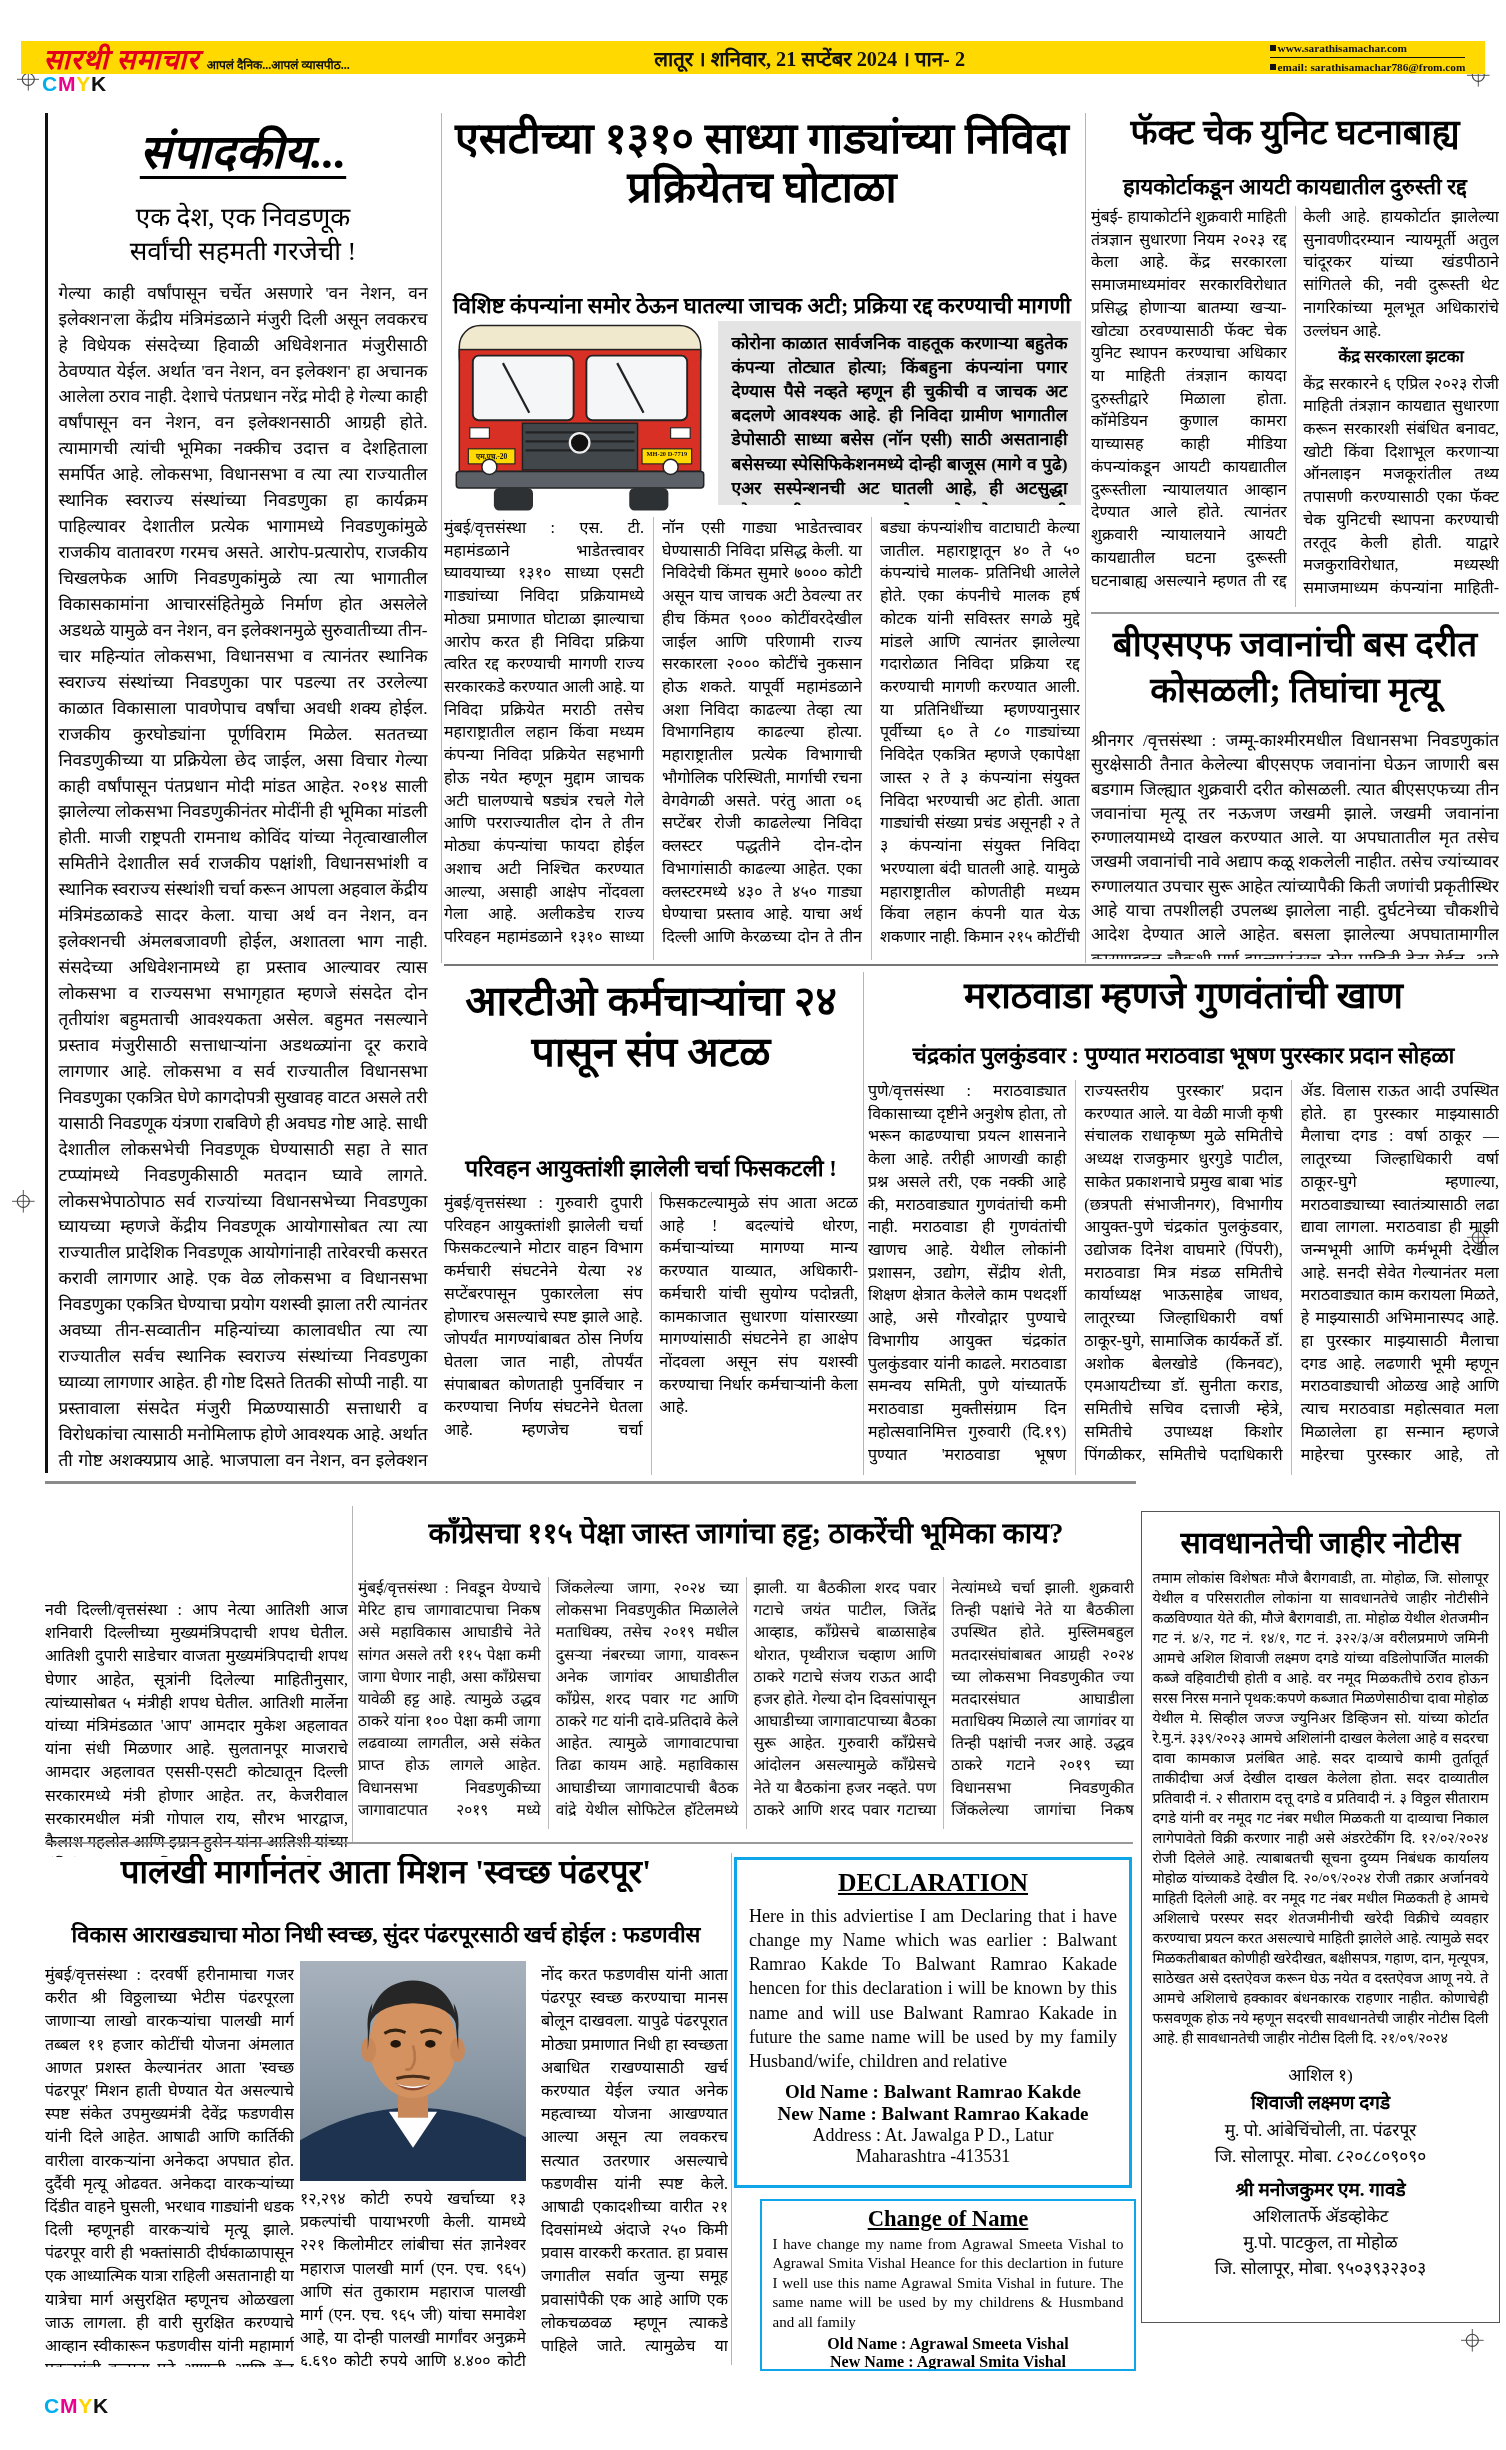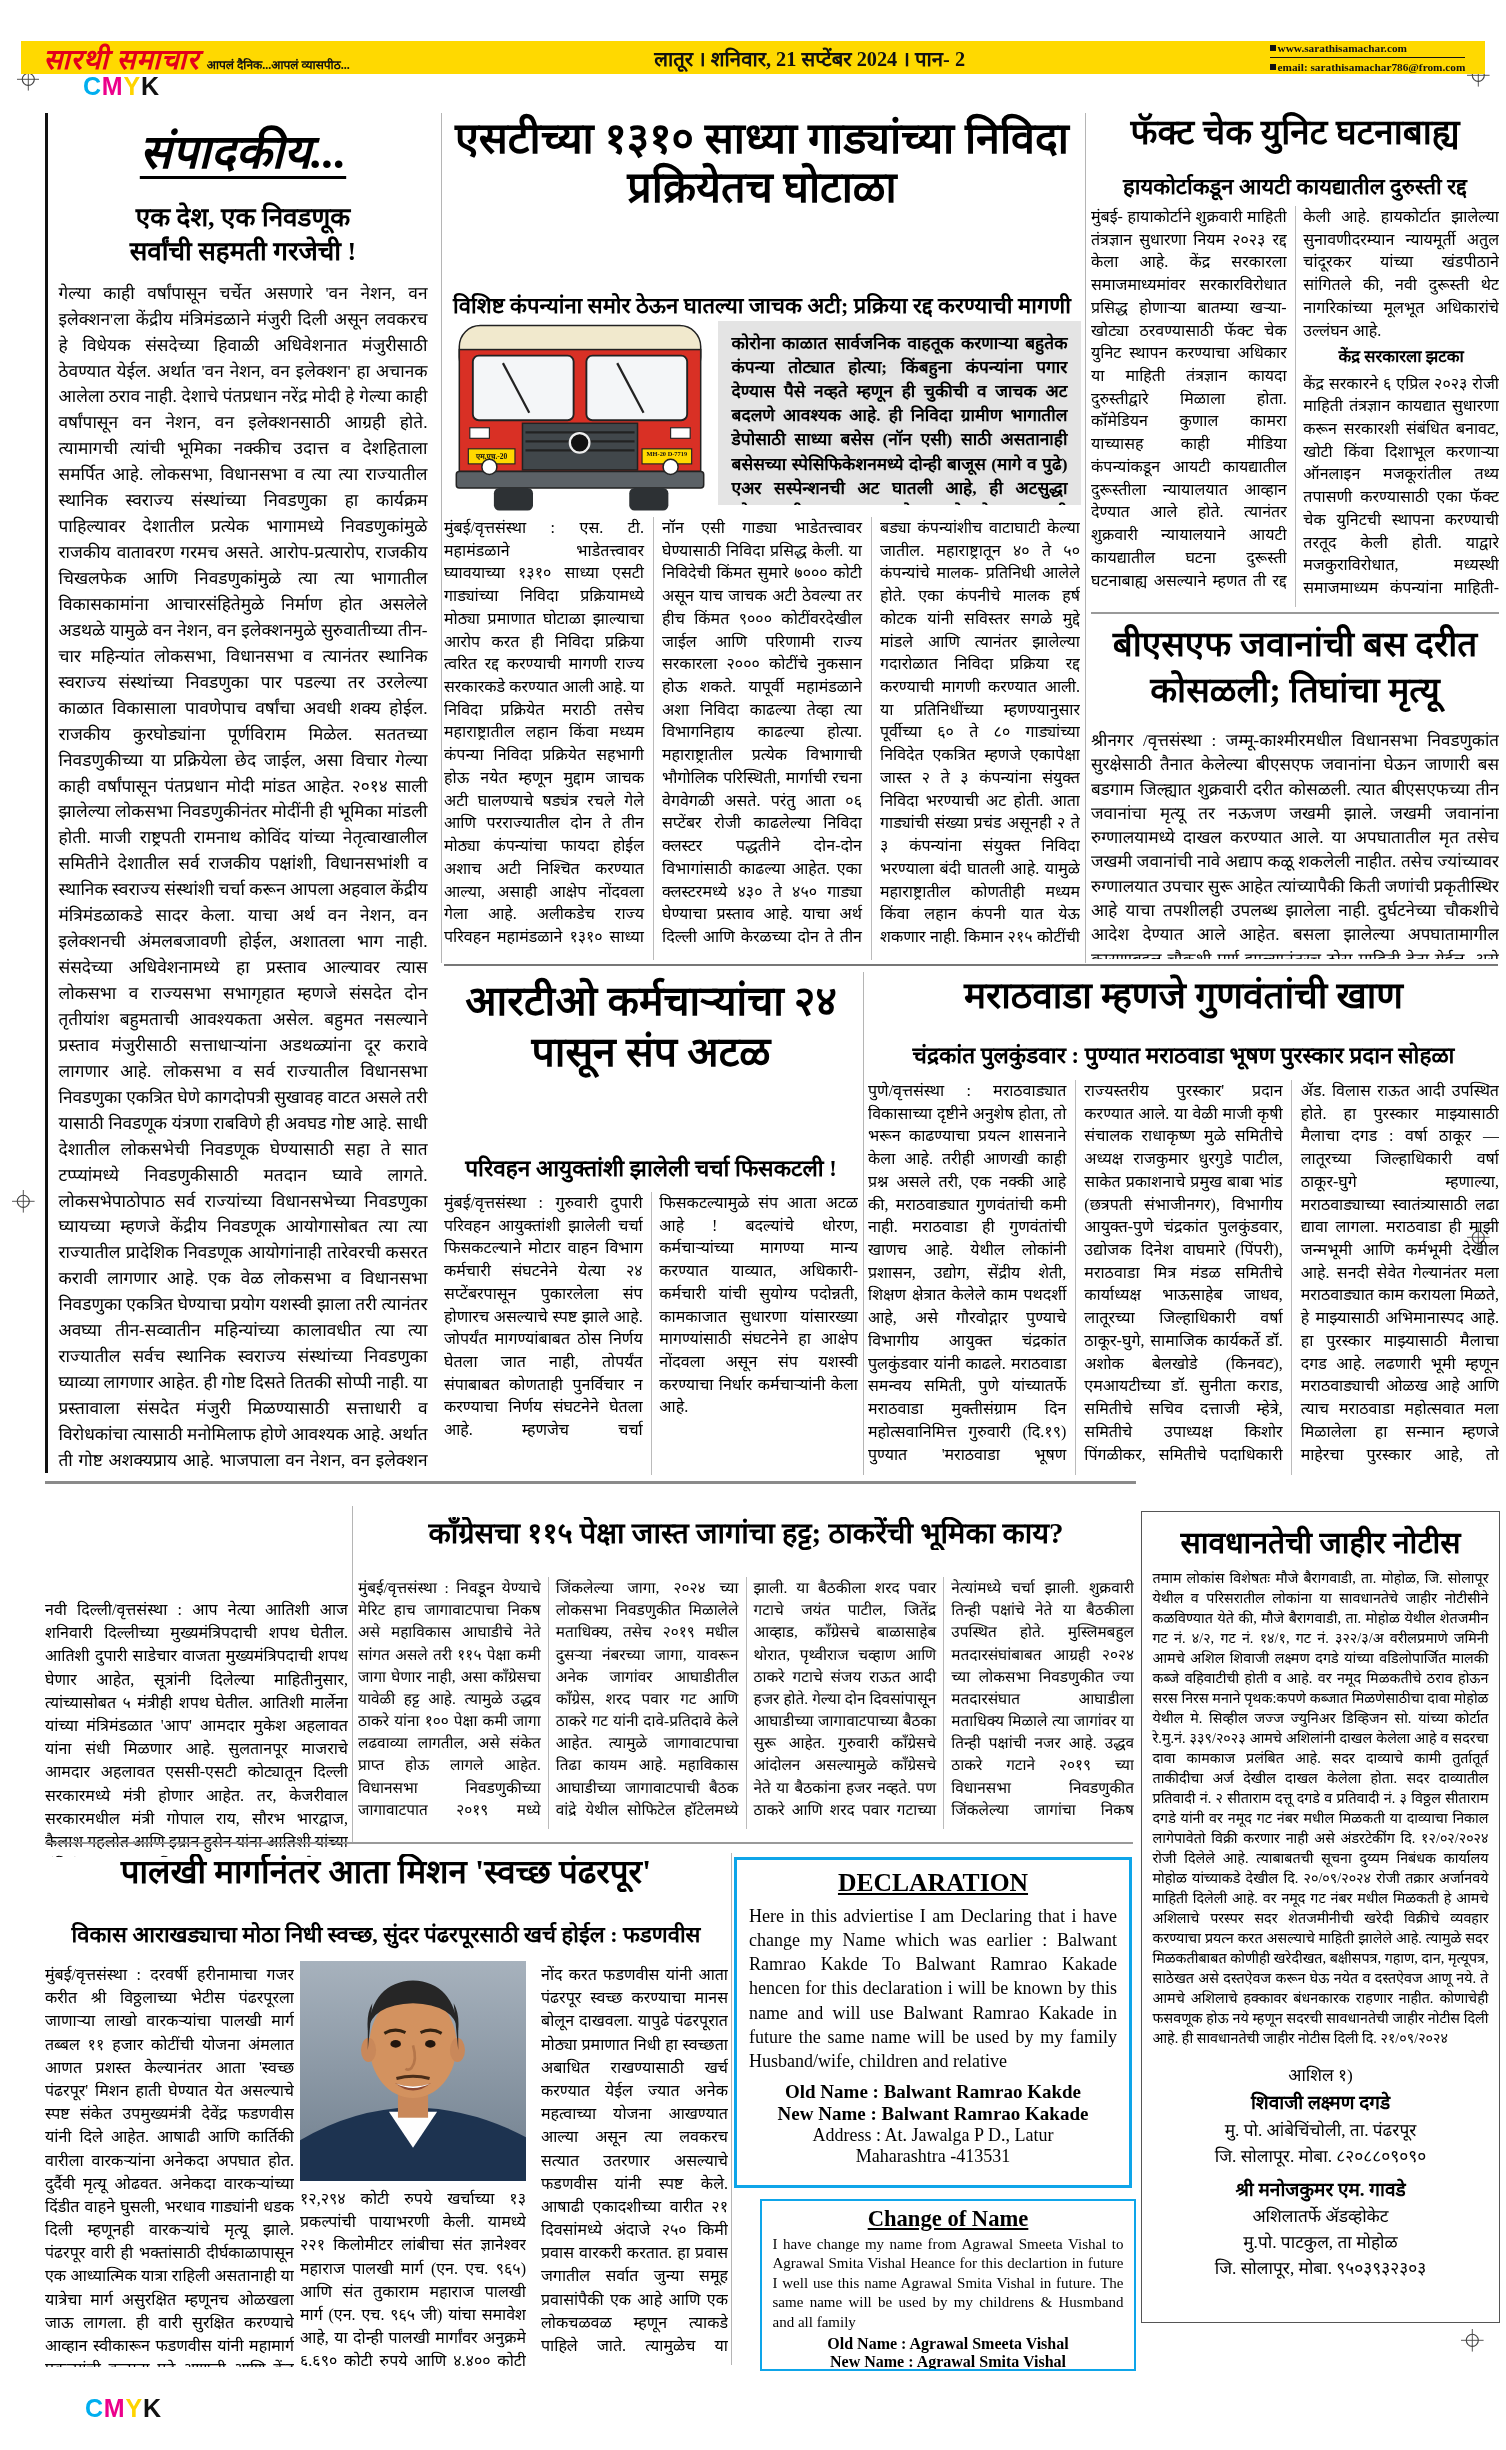--- a/index.html
+++ b/index.html
@@ -28,21 +28,21 @@
   .inline-head{font-weight:bold;text-align:center;margin:3px 0;}
   
   .legal{border:3px solid #0ea5e9;padding:7.5px 12px;text-align:center;}
   .legal .t{font-weight:bold;text-decoration:underline;}
   .legal .b{text-align:justify;}
   .legal .n{font-weight:bold;}
   #notice-box{border:1.5px solid #555;padding:9px 10.5px;}
   #notice-box .t{font-weight:bold;text-align:center;font-size:30px;margin-bottom:6px;}
   #notice-box .sig{text-align:center;line-height:1.5;margin-top:15px;font-size:17.3px;}
   #notice-box .sig .b{font-weight:bold;font-size:19px;}
-  .cmyk{font-size:25px;font-weight:bold;font-family:"Liberation Sans",sans-serif;letter-spacing:0.8px;margin-left:41px;}
+  .cmyk{font-size:21px;font-weight:bold;font-family:"Liberation Sans",sans-serif;letter-spacing:0.8px;}
   .cmyk .c{color:#00aeef}.cmyk .m{color:#ec008c}.cmyk .y{color:#ffd400}.cmyk .k{color:#111}
 </style>
 </head>
 <body>
 
 <div id="page">
 
   <svg class="abs" style="left:16.6px;top:68px" width="22.6" height="22.6" viewBox="0 0 30 30">
       <circle cx="15" cy="15" r="8" fill="none" stroke="#444" stroke-width="1.5"></circle>
       <line x1="15" y1="0" x2="15" y2="30" stroke="#444" stroke-width="1.2"></line>
@@ -85,21 +85,21 @@
       <div class="mh-div"></div>
       <div class="row">
           <span class="sq"></span>
           <span>email: sarathisamachar786@from.com</span>
         </div>
     </div>
   </div>
 
   <div class="abs" style="left:45px;top:113px;width:390px;height:1360px;border-left:3px solid #111;padding:4.5px 7.5px 0 10.5px;overflow:hidden">
     <div style="font-size:47px;font-weight:bold;font-style:italic;text-align:center;text-decoration:underline;text-underline-offset:7.5px;text-decoration-thickness:3px">संपादकीय...</div>
-    <div style="font-size:26px;font-weight:bold;text-align:center;margin-top:19.6px;line-height:1.3">
+    <div style="font-size:26px;font-weight:normal;text-align:center;margin-top:19.6px;line-height:1.3">
       <div>एक देश, एक निवडणूक</div>
       <div>सर्वांची सहमती गरजेची !</div>
     </div>
     <div class="body-txt" style="font-size:17.3px;line-height:1.5;margin-top:12px">गेल्या काही वर्षांपासून चर्चेत असणारे 'वन नेशन, वन इलेक्शन'ला केंद्रीय मंत्रिमंडळाने मंजुरी दिली असून लवकरच हे विधेयक संसदेच्या हिवाळी अधिवेशनात मंजुरीसाठी ठेवण्यात येईल. अर्थात 'वन नेशन, वन इलेक्शन' हा अचानक आलेला ठराव नाही. देशाचे पंतप्रधान नरेंद्र मोदी हे गेल्या काही वर्षांपासून वन नेशन, वन इलेक्शनसाठी आग्रही होते. त्यामागची त्यांची भूमिका नक्कीच उदात्त व देशहिताला समर्पित आहे. लोकसभा, विधानसभा व त्या त्या राज्यातील स्थानिक स्वराज्य संस्थांच्या निवडणुका हा कार्यक्रम पाहिल्यावर देशातील प्रत्येक भागामध्ये निवडणुकांमुळे राजकीय वातावरण गरमच असते. आरोप-प्रत्यारोप, राजकीय चिखलफेक आणि निवडणुकांमुळे त्या त्या भागातील विकासकामांना आचारसंहितेमुळे निर्माण होत असलेले अडथळे यामुळे वन नेशन, वन इलेक्शनमुळे सुरुवातीच्या तीन-चार महिन्यांत लोकसभा, विधानसभा व त्यानंतर स्थानिक स्वराज्य संस्थांच्या निवडणुका पार पडल्या तर उरलेल्या काळात विकासाला पावणेपाच वर्षांचा अवधी शक्य होईल. राजकीय कुरघोड्यांना पूर्णविराम मिळेल. सततच्या निवडणुकीच्या या प्रक्रियेला छेद जाईल, असा विचार गेल्या काही वर्षांपासून पंतप्रधान मोदी मांडत आहेत. २०१४ साली झालेल्या लोकसभा निवडणुकीनंतर मोदींनी ही भूमिका मांडली होती. माजी राष्ट्रपती रामनाथ कोविंद यांच्या नेतृत्वाखालील समितीने देशातील सर्व राजकीय पक्षांशी, विधानसभांशी व स्थानिक स्वराज्य संस्थांशी चर्चा करून आपला अहवाल केंद्रीय मंत्रिमंडळाकडे सादर केला. याचा अर्थ वन नेशन, वन इलेक्शनची अंमलबजावणी होईल, अशातला भाग नाही. संसदेच्या अधिवेशनामध्ये हा प्रस्ताव आल्यावर त्यास लोकसभा व राज्यसभा सभागृहात म्हणजे संसदेत दोन तृतीयांश बहुमताची आवश्यकता असेल. बहुमत नसल्याने प्रस्ताव मंजुरीसाठी सत्ताधाऱ्यांना अडथळ्यांना दूर करावे लागणार आहे. लोकसभा व सर्व राज्यातील विधानसभा निवडणुका एकत्रित घेणे कागदोपत्री सुखावह वाटत असले तरी यासाठी निवडणूक यंत्रणा राबविणे ही अवघड गोष्ट आहे. साधी देशातील लोकसभेची निवडणूक घेण्यासाठी सहा ते सात टप्प्यांमध्ये निवडणुकीसाठी मतदान घ्यावे लागते. लोकसभेपाठोपाठ सर्व राज्यांच्या विधानसभेच्या निवडणुका घ्यायच्या म्हणजे केंद्रीय निवडणूक आयोगासोबत त्या त्या राज्यातील प्रादेशिक निवडणूक आयोगांनाही तारेवरची कसरत करावी लागणार आहे. एक वेळ लोकसभा व विधानसभा निवडणुका एकत्रित घेण्याचा प्रयोग यशस्वी झाला तरी त्यानंतर अवघ्या तीन-सव्वातीन महिन्यांच्या कालावधीत त्या त्या राज्यातील सर्वच स्थानिक स्वराज्य संस्थांच्या निवडणुका घ्याव्या लागणार आहेत. ही गोष्ट दिसते तितकी सोप्पी नाही. या प्रस्तावाला संसदेत मंजुरी मिळण्यासाठी सत्ताधारी व विरोधकांचा त्यासाठी मनोमिलाफ होणे आवश्यक आहे. अर्थात ती गोष्ट अशक्यप्राय आहे. भाजपाला वन नेशन, वन इलेक्शन ही संकल्पना देशाच्या लोकशाहीसाठी, विकासकामांसाठी कशी आवश्यक आहे, हे विरोधी पक्षांच्या लोकांना पटवून द्यावे लागणार आहे.</div>
   </div>
   <div class="abs vrule" style="left:441px;top:113px;height:850px"></div>
 
   <div class="abs hl" style="left:444px;top:114px;width:636px;font-size:43px">एसटीच्या १३१० साध्या गाड्यांच्या निविदा प्रक्रियेतच घोटाळा</div>
   <div class="abs sub" style="left:444px;top:289px;width:636px;font-size:22px">विशिष्ट कंपन्यांना समोर ठेऊन घातल्या जाचक अटी; प्रक्रिया रद्द करण्याची मागणी</div>
 

